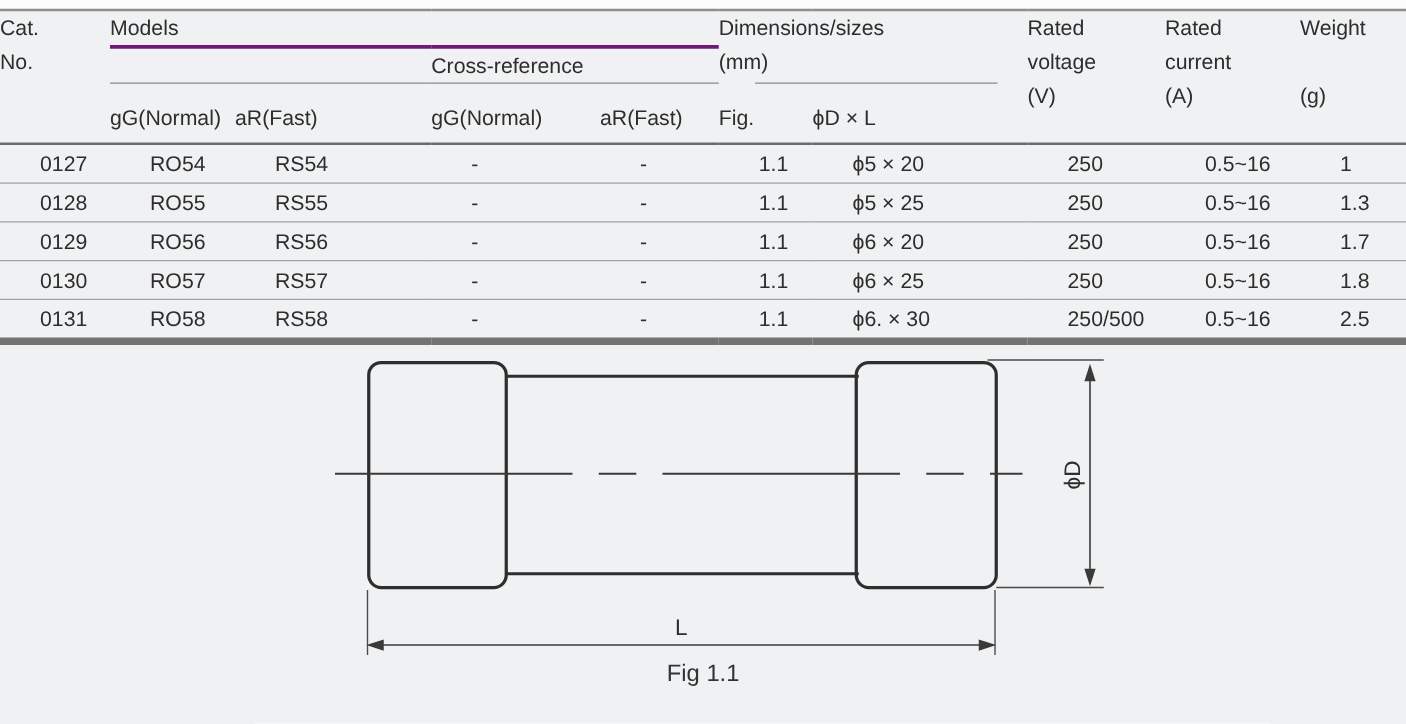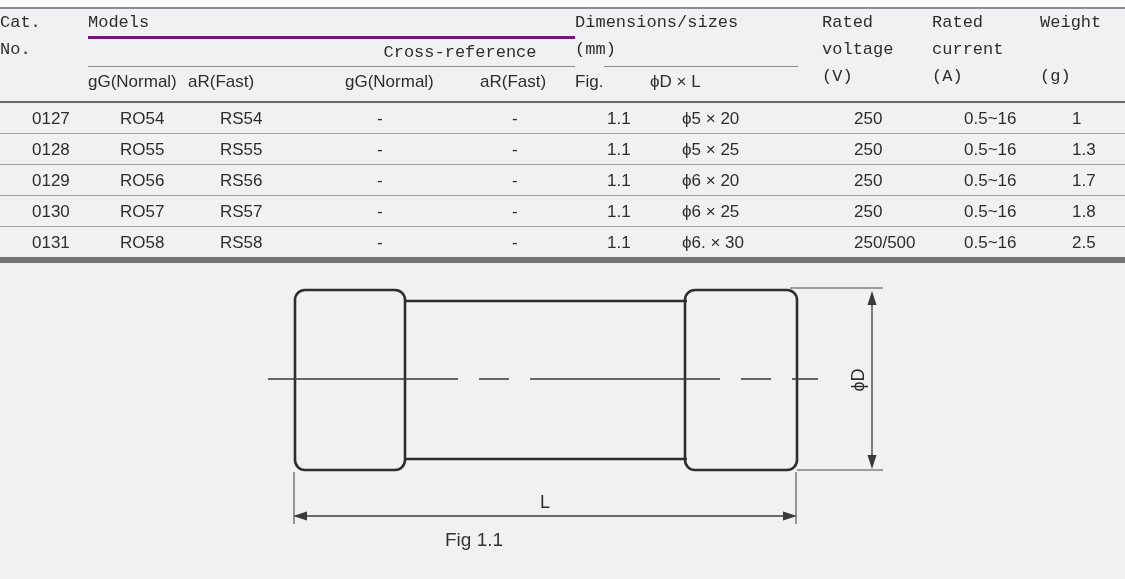--- a/index.html
+++ b/index.html
@@ -16,44 +16,44 @@
     position:absolute; left:0; top:7px; width:1125px;
     border-collapse:collapse; table-layout:fixed;
     font-size:17px; line-height:27px;
     border-top:2px solid #8e8e8e;
   }
   table.spec th, table.spec td {
     padding:0; text-align:left; font-weight:400; vertical-align:top;
     white-space:nowrap; overflow:visible;
   }
   .pl14 { padding-left:14px; }
-  .hl { height:27px; line-height:27px;font-family:Liberation Mono, monospace; }          
+  .hl { height:27px; line-height:27px; }          
   tr.hr1 th { height:27px; }
-  tr.hr2 th { height:27px;text-align:center; }
-  tr.hr3 th { height:31px; line-height:24px; padding-top:3px; }
+  tr.hr2 th { height:27px; }
+  tr.hr3 th { height:31px; line-height:24px; padding-top:16px; }
   .u-models   { border-bottom:3px solid #701a75; }    
   .u-crossrow { border-bottom:1px solid #8a8a8a; }    
   .dims-cell  { position:relative; padding-left:33px; }
   .dims-underline { position:absolute; left:29px; bottom:0; width:194px; border-bottom:1px solid #8a8a8a; }
   .hdr-bottom { border-bottom:2px solid #6b6b6b; }    
   .fig-col  { padding-left:35px; }
   .size-col { padding-left:2px;margin-top:27px; }
 
   table.spec tbody td {
     height:30px; vertical-align:middle;
     border-bottom:1px solid #a2a2a2;
     padding-left:32px;
   }
   table.spec tbody tr.last td { border-bottom:6px solid #737373; }
 
   
   svg.fuse-fig { position:absolute; left:250px; top:265px; }
   .caption {
     position:absolute; left:445px; top:529px; width:235px;
-    font-size:19px; color:#333333;
+    text-align:center; font-size:19px; color:#333333;
   }
 </style>
 </head>
 <body>
 
 <div class="page">
   <div class="topstrip"></div>
 
   <table class="spec">
     <colgroup>

